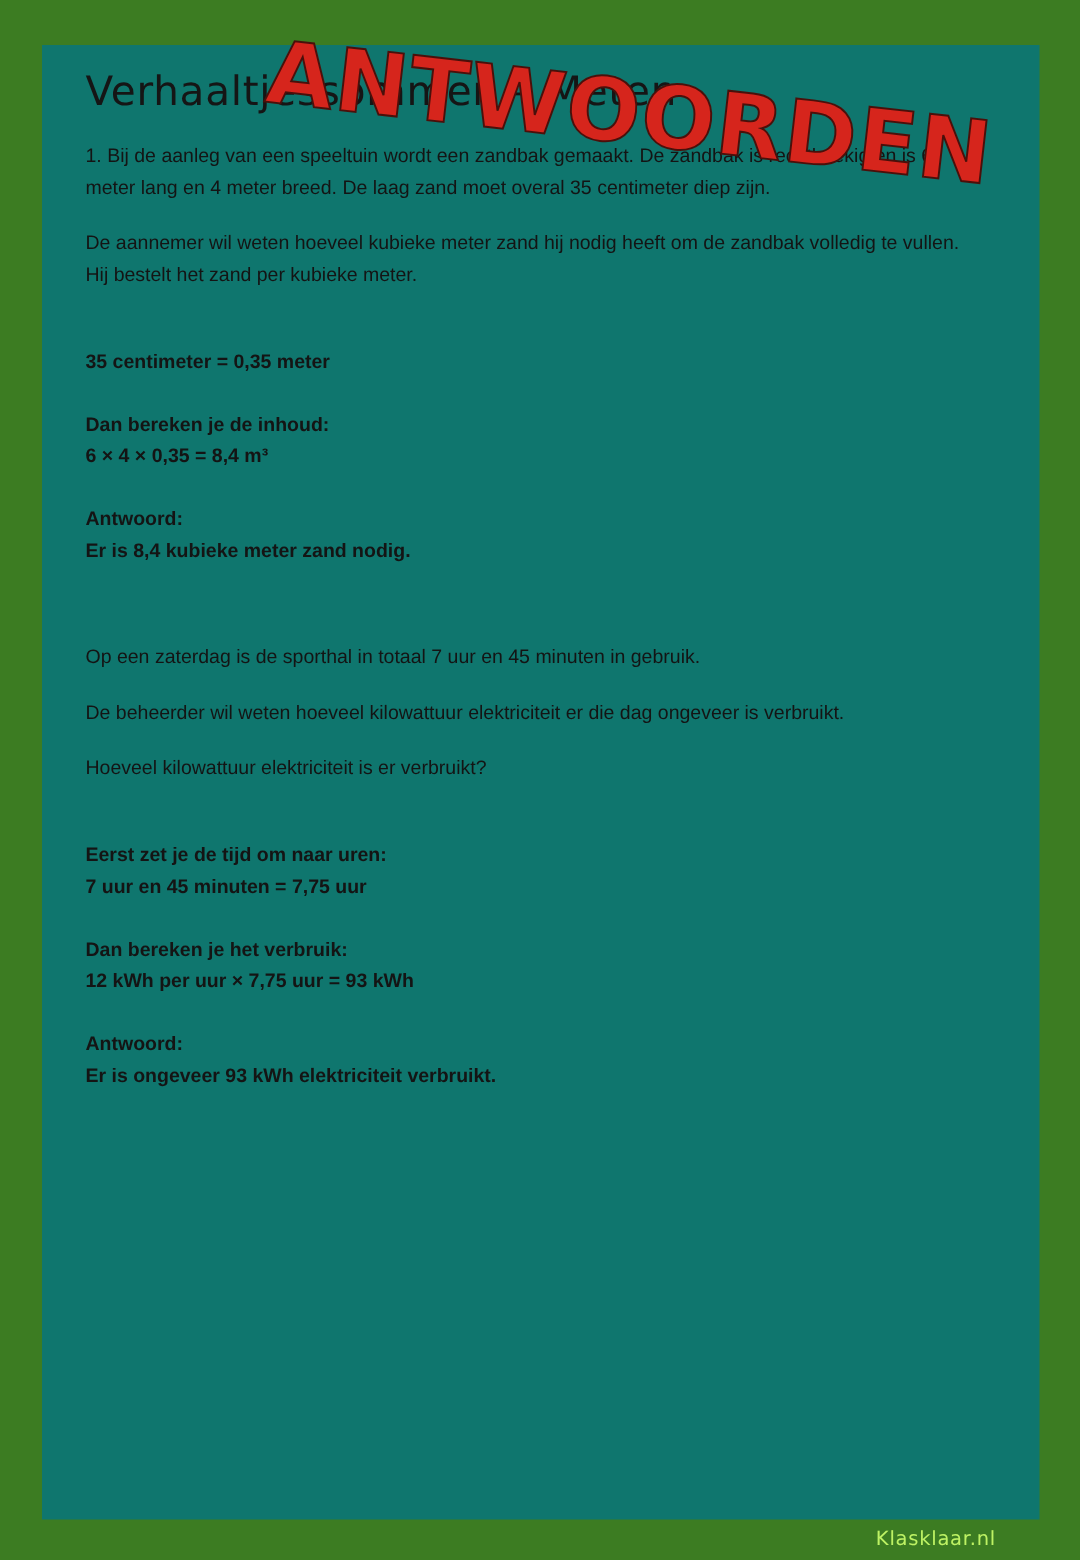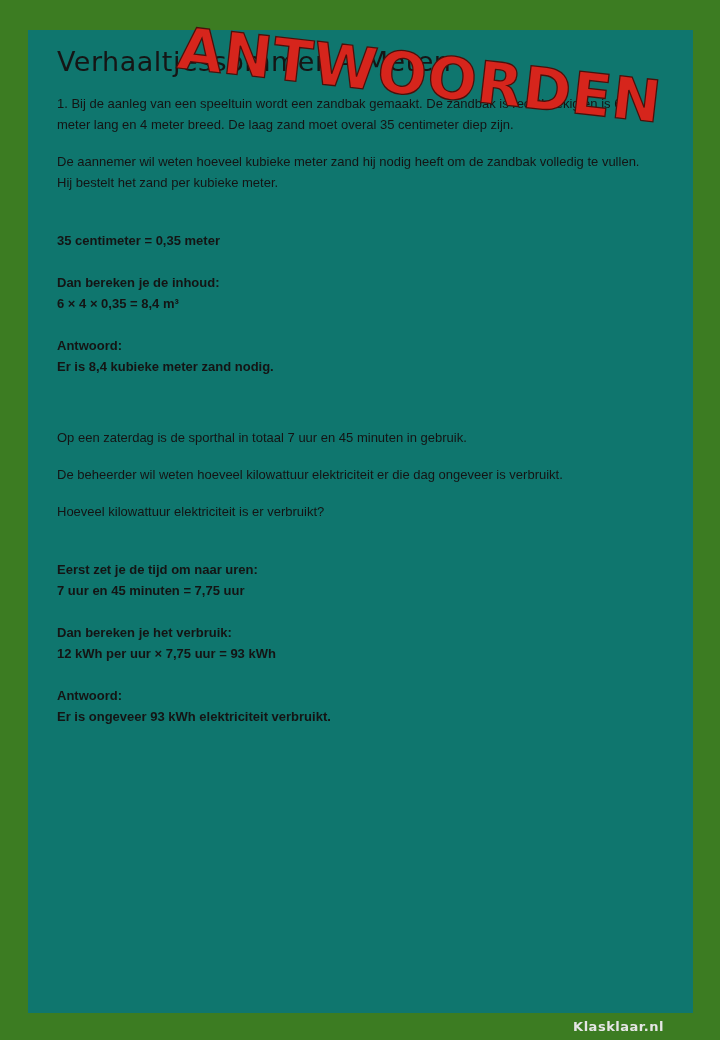--- a/index.html
+++ b/index.html
@@ -68,23 +68,22 @@
   }
   .problem-2 {
     margin-top: 50px;
   }
   .footer {
     position: absolute;
     right: 56px;
     bottom: 6px;
     font-family: "DejaVu Sans", sans-serif;
     font-size: 13px;
-    color: #e5e5e5;
+    color: #bef264;
     letter-spacing: 0.5px;
-    font-weight: bold;
   }
 </style>
 </head>
 <body>
 
 <div class="page">
 
   <h1 class="title">Verhaaltjessommen – Meten</h1>
 
   <div class="body-text">

